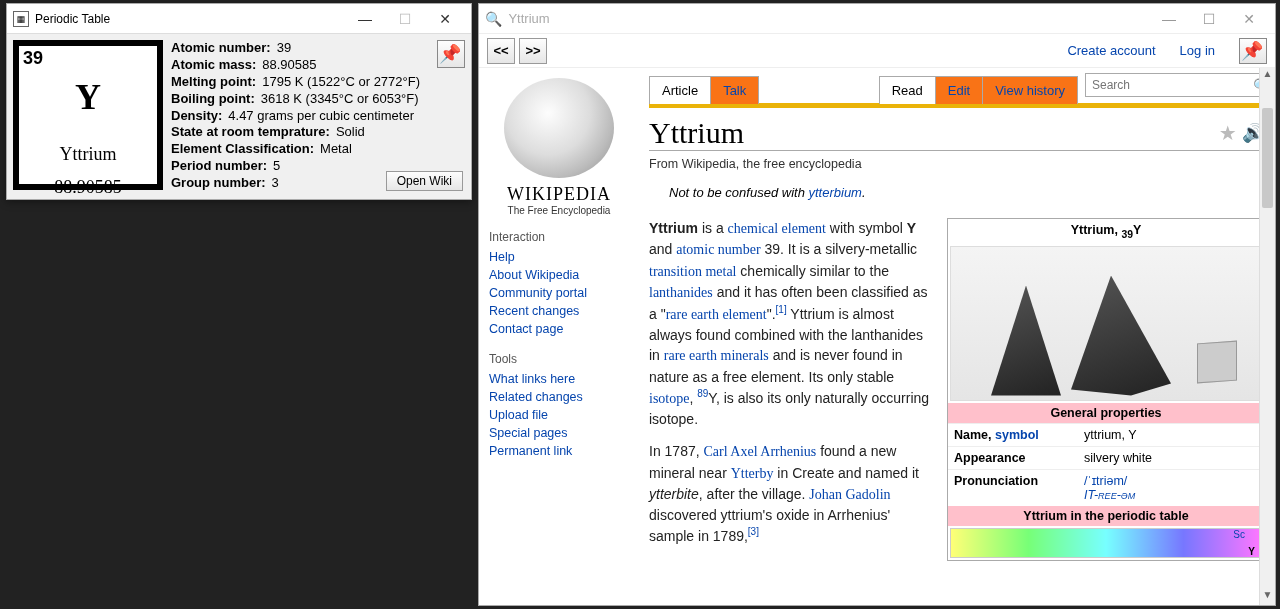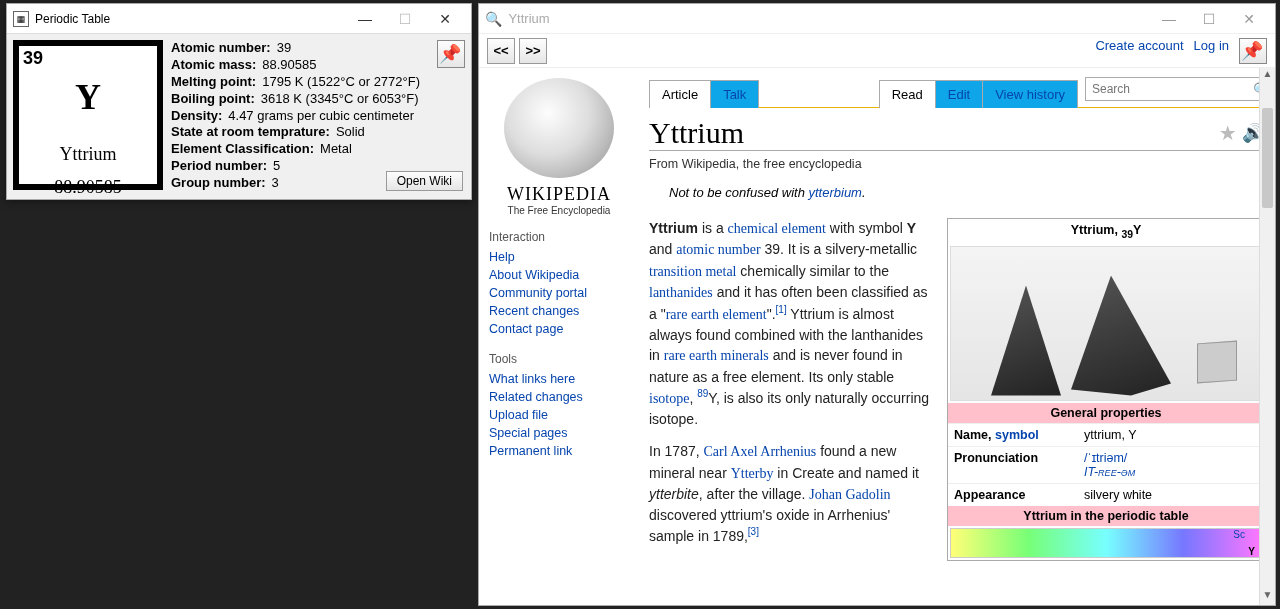--- a/index.html
+++ b/index.html
@@ -97,36 +97,36 @@
       position:relative;
       border-bottom: 1px solid #eee;
     }
     .nav-btn {
       width: 28px; height:26px;
       border:1px solid #999;
       background: linear-gradient(#fdfdfd,#e6e6e6);
       display:flex;align-items:center;justify-content:center;
       font-size:13px;font-weight:bold;
     }
-    .wiki-toolbar .right { margin-left:auto; display:flex;gap:10px;}
+    .wiki-toolbar .right { margin-left:auto; display:flex;gap:24px;align-items:center;}
     .wiki-toolbar a { color:#0645ad; font-size:13px; }
     .wiki-pin { width:28px;height:26px;border:1px solid #888;background:linear-gradient(#fdfdfd,#e6e6e6);display:flex;align-items:center;justify-content:center;font-size:18px;}
     .wiki-content { display:flex; height: calc(100% - 64px); }
     .wp-sidebar { width: 160px; padding: 10px; font-size:12.5px; }
     .wp-logo { text-align:center; }
     .wp-logo .globe { width: 110px; height: 100px; margin:0 auto; background: radial-gradient(circle at 40% 35%, #fdfdfd 0%, #ddd 45%, #bbb 70%, #888 100%); border-radius:50%; position:relative; }
     .wp-logo .word { font-family: "Times New Roman", serif; font-size: 18px; letter-spacing:1px; margin-top:6px;}
     .wp-logo .tag { font-size: 10px; color:#333; }
     .wp-nav { margin-top: 14px; }
     .wp-nav .head { color:#555; font-size:12px; margin: 12px 0 4px; }
     .wp-nav a { display:block; color:#0645ad; padding: 2px 0; cursor:pointer;}
     .wp-main { flex:1; padding: 0 10px 10px 10px; overflow:hidden; position:relative; }
-    .wp-tabs { display:flex; border-bottom:1px solid #eab308; align-items:flex-end; height: 40px; }
+    .wp-tabs { display:flex; border-bottom:5px solid #eab308; align-items:flex-end; height: 40px; }
     .wp-tab { padding: 6px 12px; border:1px solid #aaa; border-bottom:none; background:#fff; margin-right:-1px; font-size:13px; cursor:pointer; position:relative; top:1px; }
-    .wp-tab.inactive { background: #0ea5e9; color:#0645ad; }
+    .wp-tab.inactive { background: #f97316; color:#0645ad; }
     .wp-tab.active { background:#fff; color:#000; }
     .wp-tabs .spacer { flex:1; border-bottom:1px solid transparent; }
     .wp-tabs .search { border:1px solid #aaa; height:24px; display:flex; align-items:center; width: 180px; margin-bottom:6px;}
     .wp-tabs .search input { border:none; flex:1; padding:0 6px; font-size:12px; outline:none;}
     .wp-tabs .search .go { width:24px; text-align:center; color:#666; }
     .article-head { display:flex; align-items:center; margin-top: 8px; }
     .article-head h1 { font-family:"Times New Roman", serif; font-weight:normal; font-size: 30px; flex:1;}
     .star { color:#bbb; font-size:20px; margin-right:6px;}
     .sound { color:#888; font-size:18px;}
     .article-sub { font-size: 12.5px; color:#333; margin: 6px 0 14px; }
@@ -316,26 +316,26 @@
             <div class="rock r1"></div>
               <div class="rock r2"></div>
               <div class="cube"></div>
           </div>
           <div class="section-h">General properties</div>
           <div class="inforow">
               <div class="k"><span>Name, </span><a>symbol</a></div>
               <div class="v">yttrium, Y</div>
             </div>
           <div class="inforow">
+              <div class="k">Appearance</div>
+              <div class="v">silvery white</div>
+            </div>
+          <div class="inforow">
               <div class="k">Pronunciation</div>
               <div class="v"><a>/ˈɪtriəm/</a><br><i><a style="font-variant:small-caps">IT-ree-əm</a></i></div>
-            </div>
-          <div class="inforow">
-              <div class="k">Appearance</div>
-              <div class="v">silvery white</div>
             </div>
           <div class="section-h"><span>Yttrium in the </span><a>periodic table</a></div>
           <div class="pt-strip">
             <span class="sc">Sc</span>
             <span class="y">Y</span>
           </div>
         </div>
       </div>
       <div class="scrollbar">
         <div class="arr up">▲</div>

